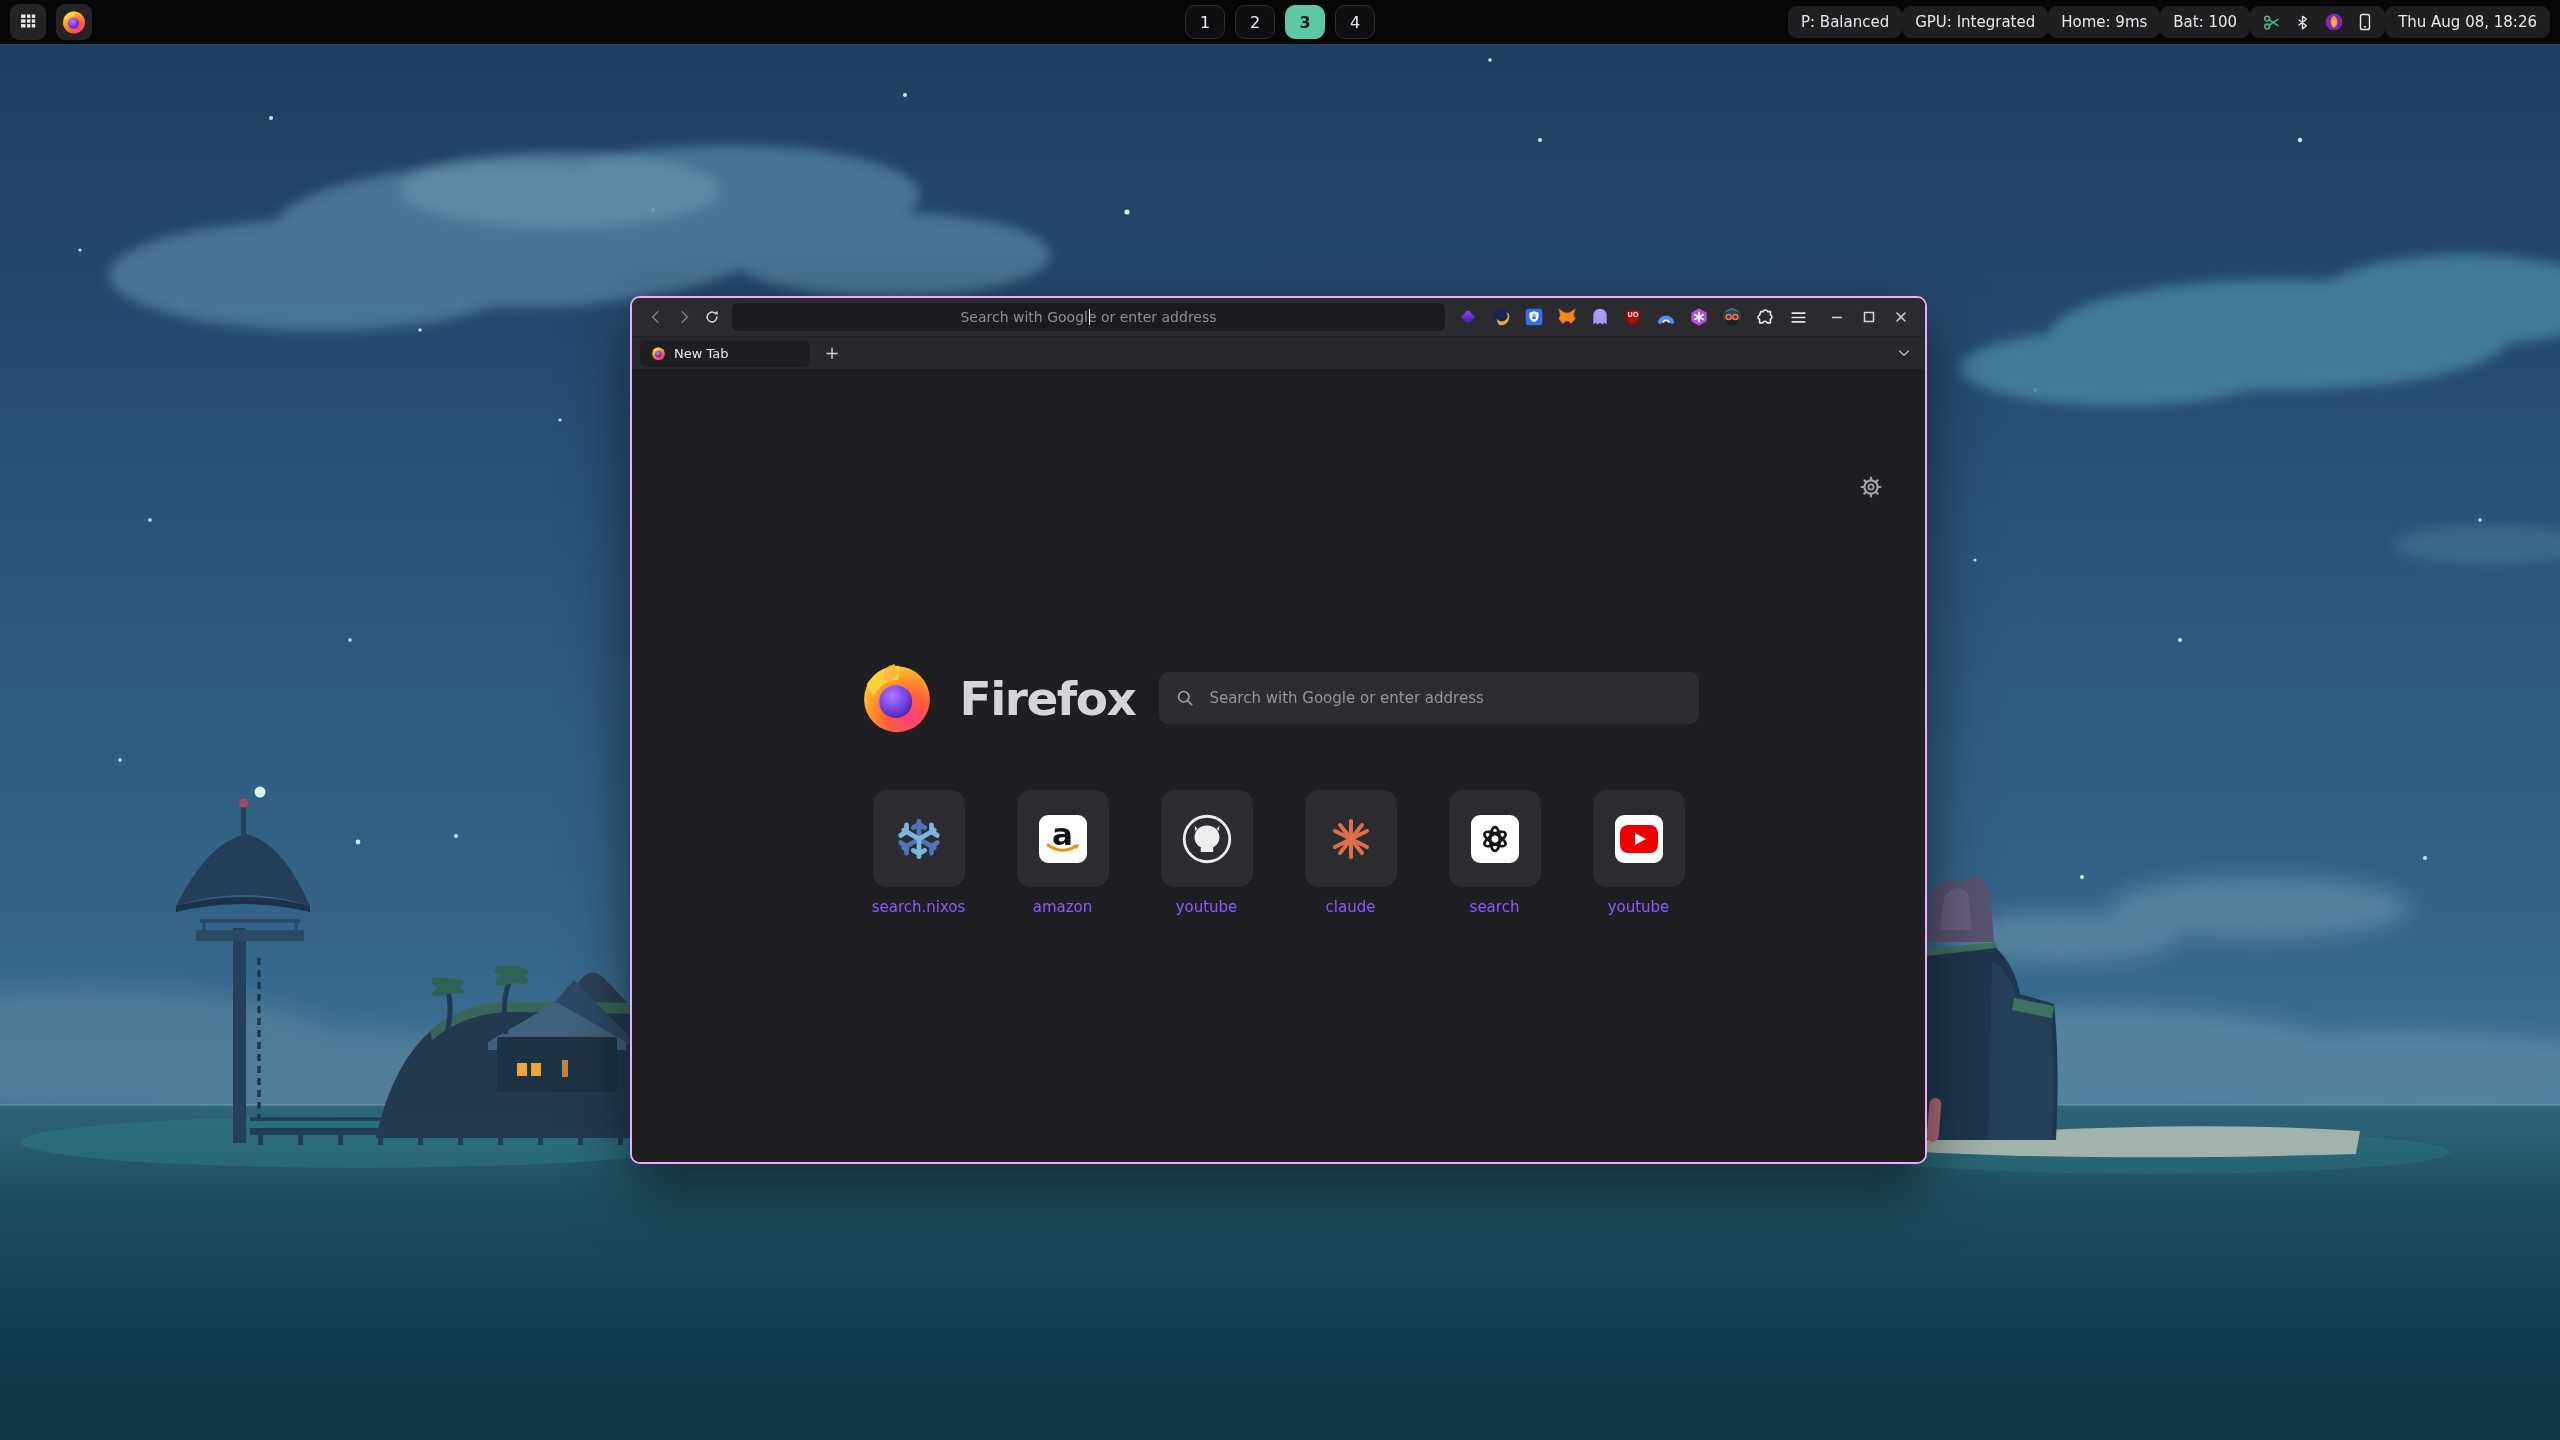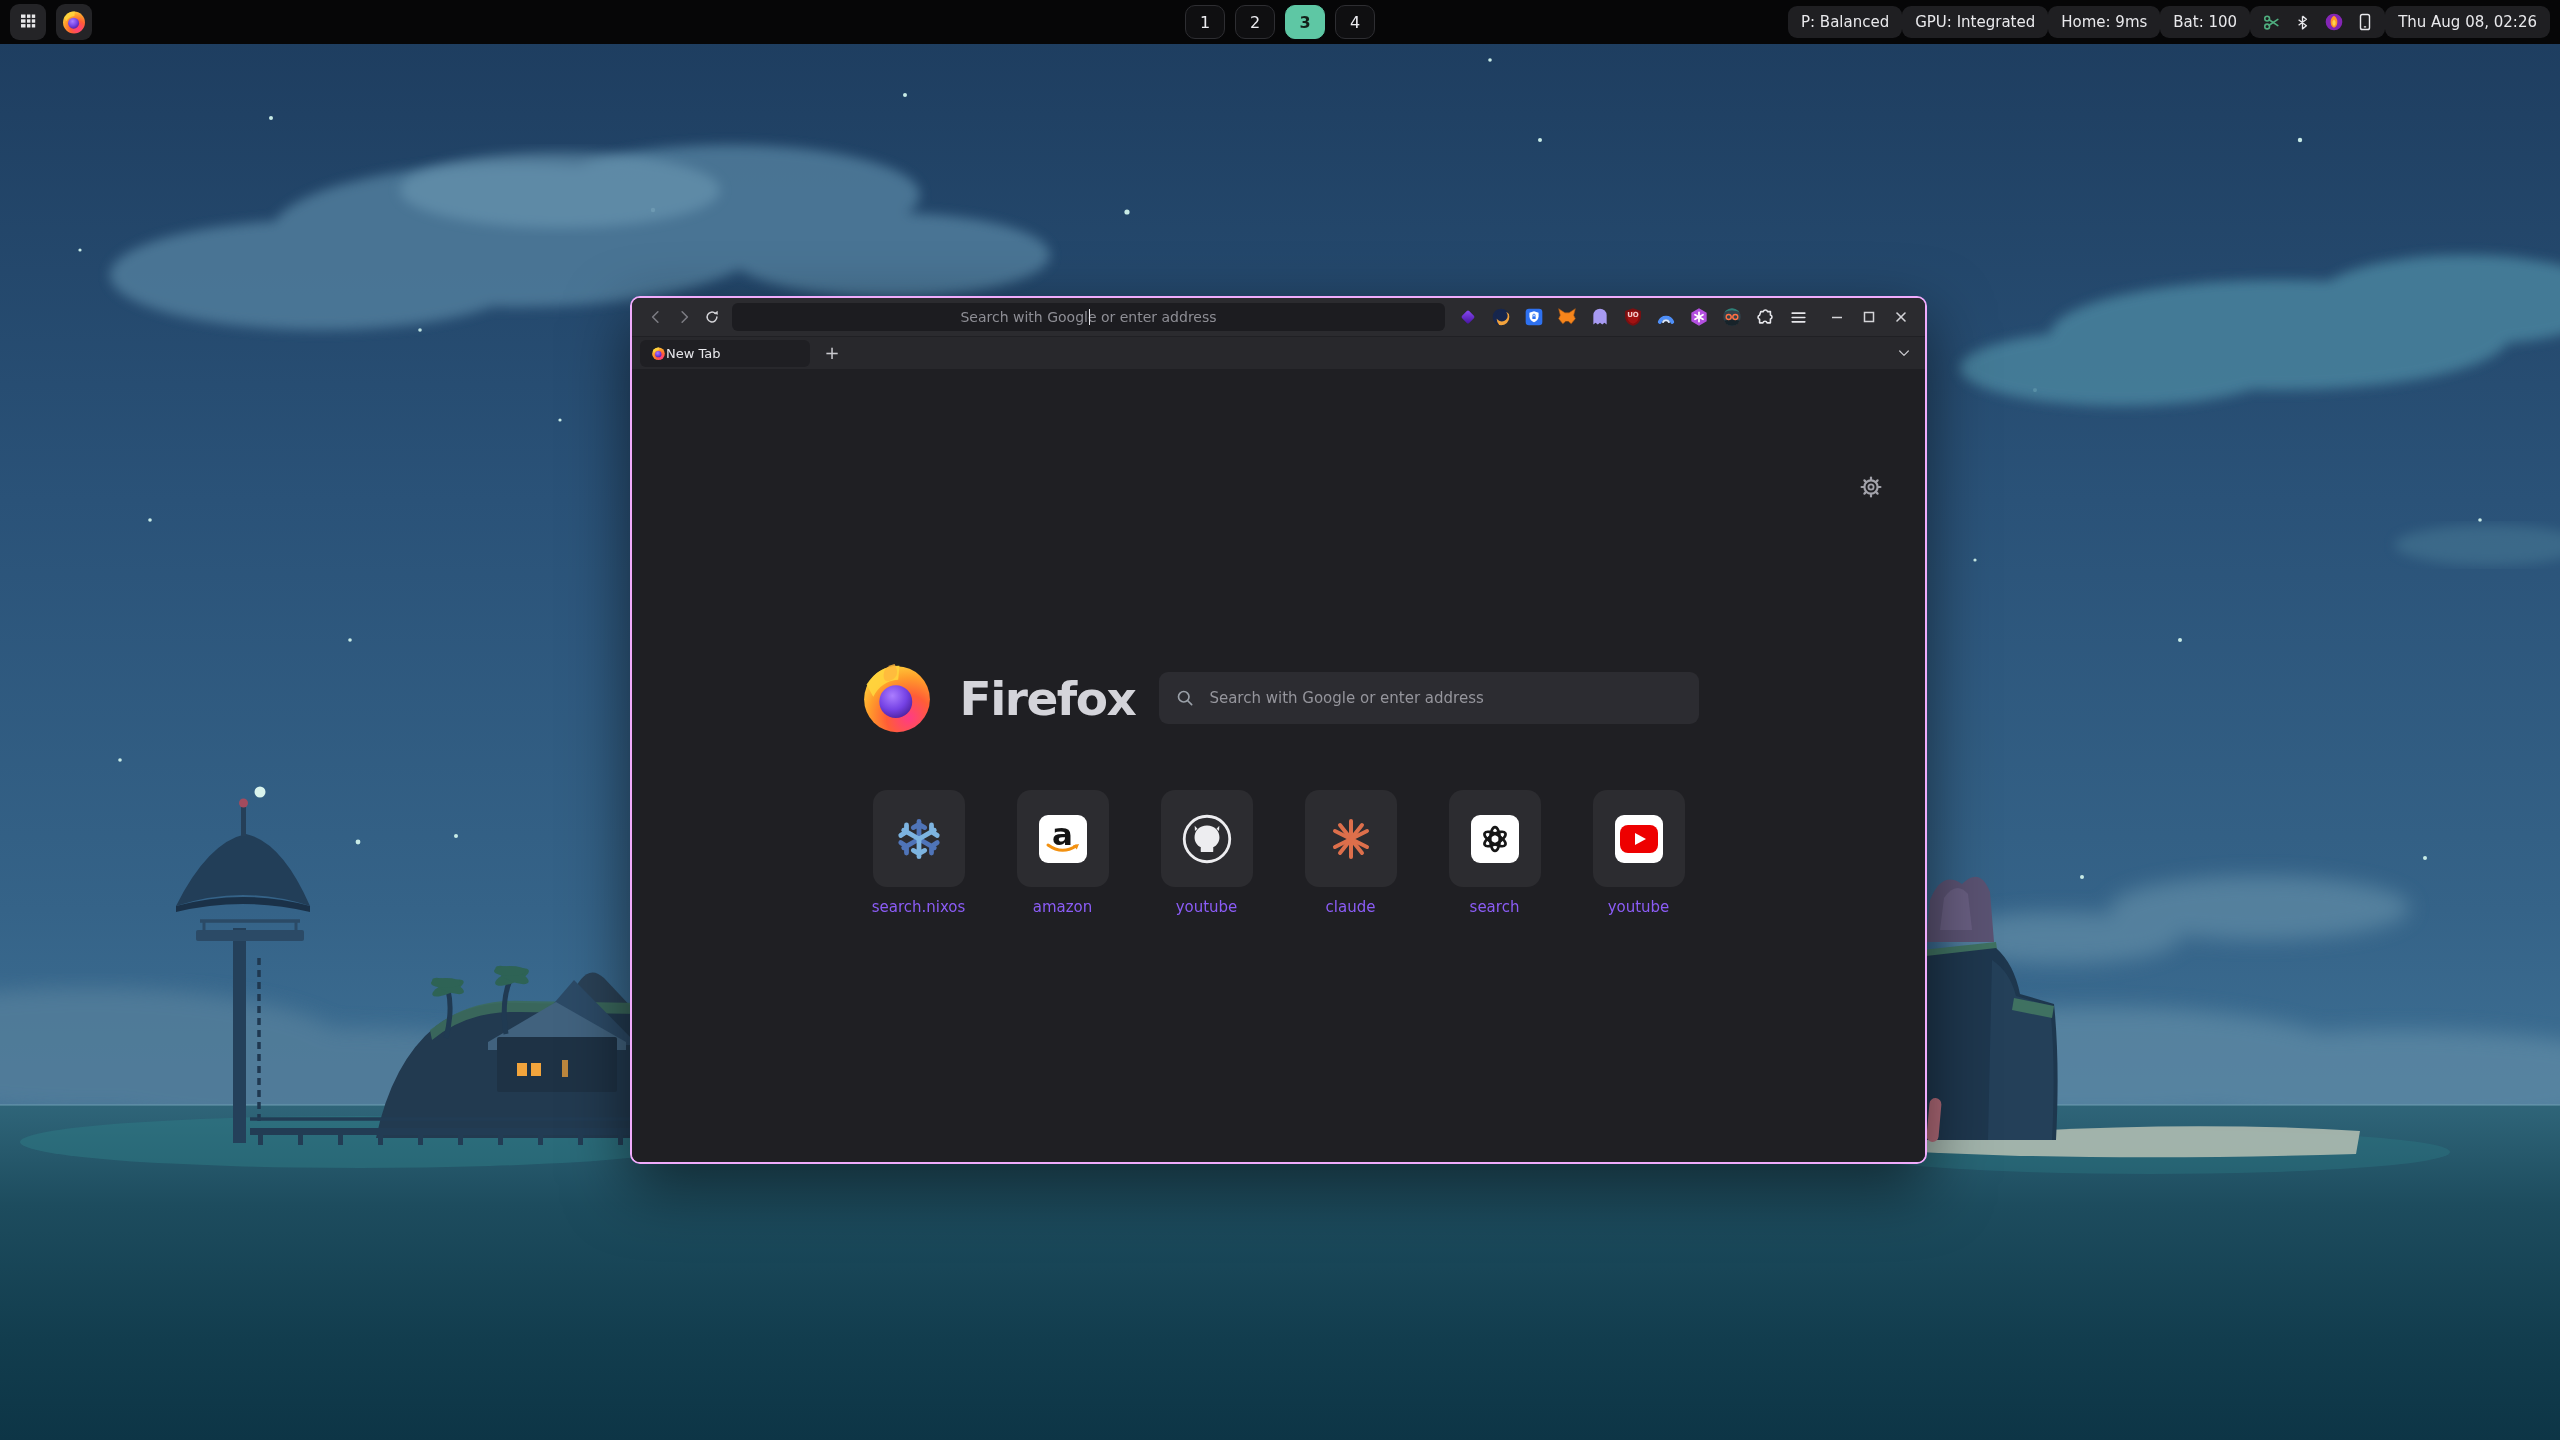--- a/index.html
+++ b/index.html
@@ -36,21 +36,21 @@
           text-align:center;font-family:inherit;}
   .urlbar input::placeholder{color:#8e8e95;}
   .caret{position:absolute;left:50%;top:6px;width:1.5px;height:16px;background:#e8e8ee;}
   .ext-row{display:flex;align-items:flex-end;gap:7px;flex:0 0 auto;}
   .ext{width:26px;height:26px;border-radius:6px;display:flex;align-items:center;justify-content:center;position:relative;cursor:pointer;}
   .ublock-uo{position:absolute;top:7px;left:50%;transform:translateX(-50%);font-size:7px;font-weight:bold;color:#f2cdcd;letter-spacing:0;}
   .win-controls{display:flex;align-items:center;gap:4px;margin-left:12px;flex:0 0 auto;}
   .wc{width:28px;height:26px;border-radius:6px;display:flex;align-items:center;justify-content:center;cursor:pointer;}
 
   .tabstrip{height:33px;background:#28282c;border-top:1px solid #202024;display:flex;align-items:center;padding:0 8px;gap:9px;flex:0 0 auto;}
-  .tab{height:27px;min-width:170px;background:#1f1f23;border-radius:6px;display:flex;align-items:center;
+  .tab{height:27px;min-width:170px;background:#1f1f23;border-radius:6px;display:flex;align-items:center;gap:8px;
        padding:0 11px;font-size:13px;color:#e8e8ec;cursor:pointer;}
   .newtab-btn{width:26px;height:26px;border-radius:6px;color:#c9c9ce;font-size:18px;line-height:1;
        display:flex;align-items:center;justify-content:center;cursor:pointer;}
   .strip-spacer{flex:1;}
   .tablist-btn{width:26px;height:26px;display:flex;align-items:center;justify-content:center;cursor:pointer;}
 
   .content{flex:1;position:relative;background:#1f1f23;}
   .gear{position:absolute;top:106px;right:42px;cursor:pointer;}
   .hero{position:absolute;top:290px;left:0;right:0;display:flex;align-items:center;justify-content:center;gap:24px;}
   .wordmark{font-size:47px;font-weight:bold;color:#d4d4da;letter-spacing:-1.5px;}
@@ -302,21 +302,21 @@
           <circle cx="12" cy="12" r="10" fill="#8426b5"></circle>
           <path d="M12 4.5 q4.5 3 4 8 q-0.5 5 -4 6.5 q-3.5 -1.5 -4 -6.5 q-0.5 -5 4 -8 Z" fill="#ff9627"></path>
           <path d="M12 9 q2.3 2 2 4.5 q-0.3 2.5 -2 3.4 q-1.7 -0.9 -2 -3.4 q-0.3 -2.5 2 -4.5 Z" fill="#ffd34d"></path>
         </svg>
         <svg width="16" height="18" viewBox="0 0 20 24">
           <rect x="4" y="2" width="12" height="20" rx="2.5" stroke="#e8e8ec" stroke-width="1.9" fill="none"></rect>
           <line x1="8.5" y1="18.5" x2="11.5" y2="18.5" stroke="#e8e8ec" stroke-width="1.7"></line>
         </svg>
       </div>
       <div class="chip">
-          <span>Thu Aug 08, 02:26</span>
+          <span>Thu Aug 08, 18:26</span>
         </div>
     </div>
   </div>
 
   <div class="window">
 
     <div class="toolbar">
       <div class="navbtn">
         <svg width="18" height="18" viewBox="0 0 24 24">
           <polyline points="14.5,5 7.5,12 14.5,19" fill="none" stroke="#7c7c83" stroke-width="2.1" stroke-linecap="round" stroke-linejoin="round"></polyline>

